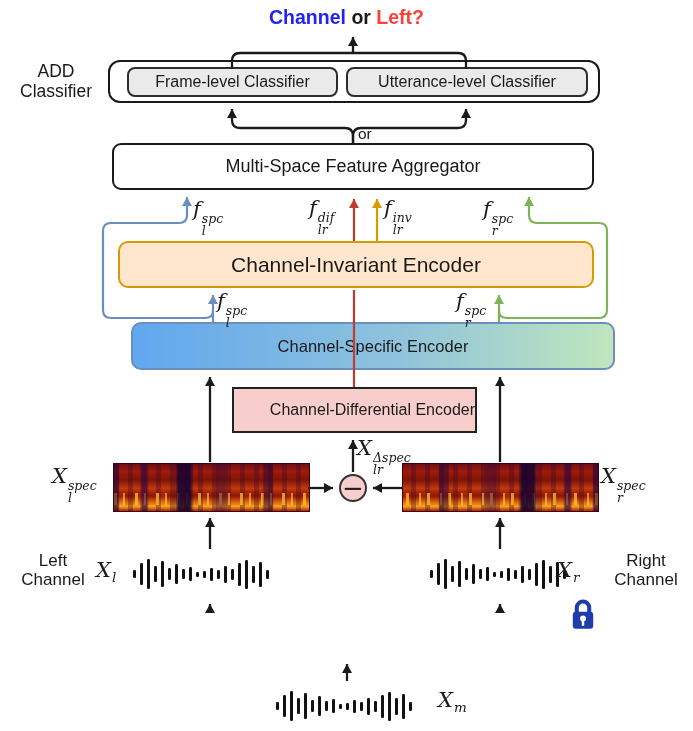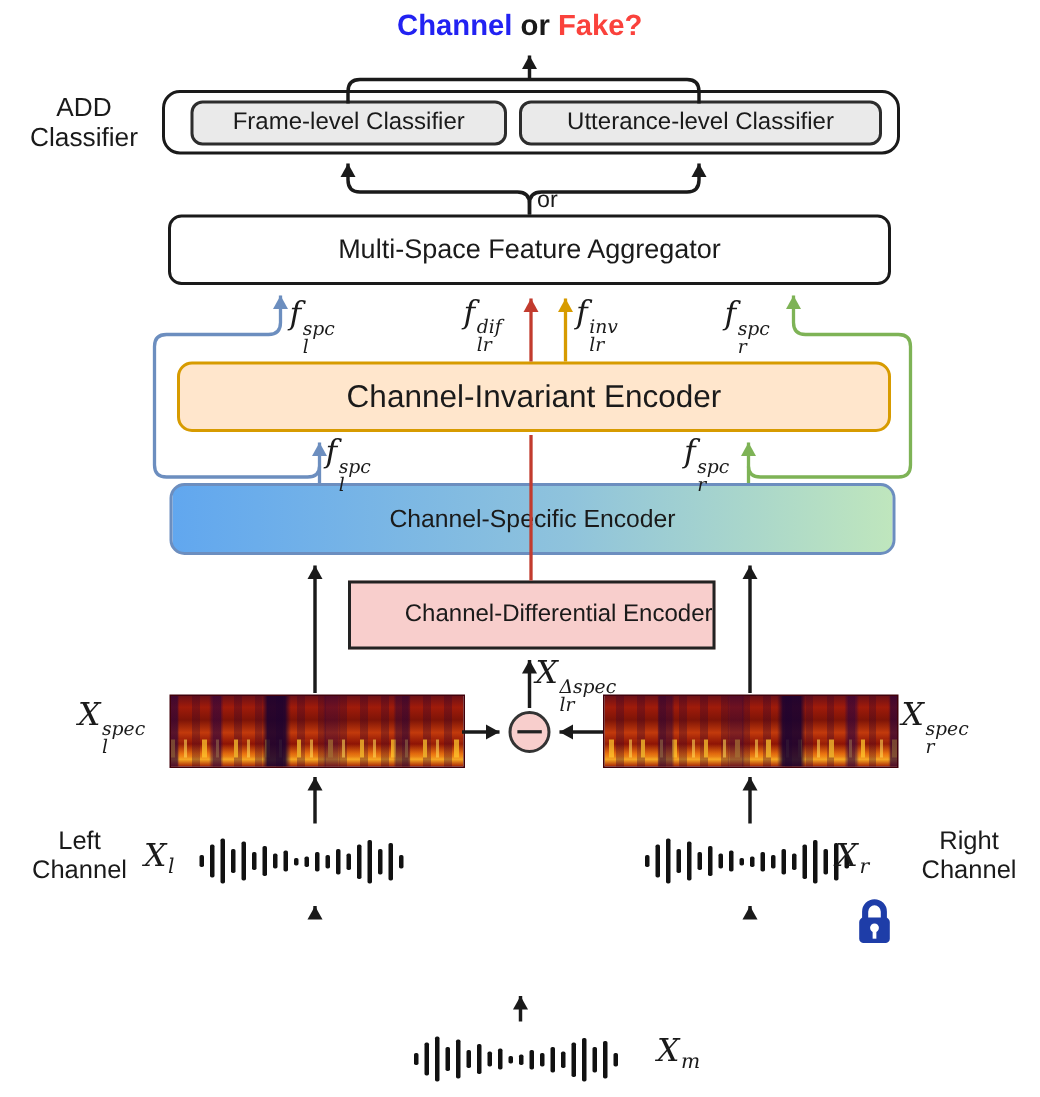--- a/index.html
+++ b/index.html
@@ -6,21 +6,21 @@
   .canvas{position:relative;width:693px;height:731px;background:#ffffff;overflow:hidden;
           font-family:"Liberation Sans",sans-serif;color:#1a1a1a;}
   
   .box{position:absolute;box-sizing:border-box;display:flex;align-items:center;justify-content:center;
        text-align:center;background:#fff;border:2.4px solid #1a1a1a;border-radius:9px;}
   .container-box{border-width:2.8px;border-radius:12px;background:#fff;}
   .gray-box{background:#eaeaea;border:2px solid #2d2d2d;border-radius:8px;font-size:16px;}
   .agg-box{font-size:18px;border-width:2.8px;}
   .cie-box{background:#ffe6cc;border:2.6px solid #d79b00;border-radius:10px;font-size:21px;}
   .cse-box{background:linear-gradient(90deg,#61a7ef 0%,#8fc3dc 55%,#bfe6bd 100%);
-           border:2.2px solid #6c8ebf;border-radius:10px;font-size:16.5px;}
+           border:2.2px solid #6c8ebf;border-radius:10px;font-size:16.5px;margin-left:18px;}
   .cde-box{background:#f8cecc;border:2.5px solid #222;border-radius:0;font-size:16px;justify-content:flex-end;}
   .conv-box{font-size:17.5px;border-width:2.6px;border-radius:10px;}
   
   .verdict{position:absolute;left:0;top:6px;width:693px;text-align:center;font-size:19.5px;font-weight:700;}
   .v-blue{color:#2222f2;} .v-red{color:#fa423c;} .v-or{color:#1a1a1a;font-weight:700;}
   .add-label{position:absolute;left:8px;top:62px;width:96px;text-align:center;font-size:17.5px;line-height:19.5px;}
   .or-label{position:absolute;left:358px;top:125px;font-size:15.5px;}
   .chan-label{position:absolute;width:78px;text-align:center;font-size:17px;line-height:19px;}
   
   .math{position:absolute;font-family:"DejaVu Serif",serif;font-style:italic;white-space:nowrap;z-index:6;}
@@ -49,21 +49,21 @@
     font-family:"DejaVu Sans",sans-serif;}
   
   .overlay{position:absolute;left:0;top:0;width:693px;height:731px;z-index:5;pointer-events:none;}
   .lock{position:absolute;left:569px;top:597px;z-index:7;}
 </style>
 </head>
 <body>
 
 <div class="canvas">
 
-  <div class="verdict"><span class="v-blue">Channel</span><span class="v-or"> or </span><span class="v-red">Fake?</span></div>
+  <div class="verdict"><span class="v-blue">Channel</span><span class="v-or"> or </span><span class="v-red">Left?</span></div>
 
   <div class="add-label">
     <div>ADD</div>
     <div>Classifier</div>
   </div>
 
   <div class="box container-box" style="left:108px;top:60px;width:492px;height:43px;"></div>
   <div class="box gray-box" style="left:127px;top:67px;width:211px;height:30px;">
       <span>Frame-level Classifier</span>
     </div>

